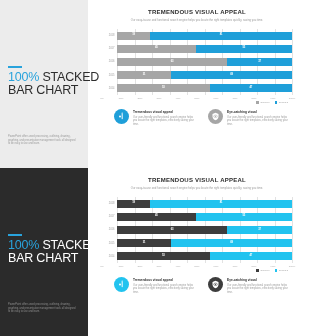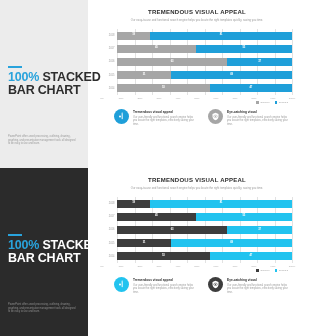--- a/index.html
+++ b/index.html
@@ -21,21 +21,21 @@
   }
   .side.light { background: #ececec; }
   .side.dark  { background: #2b2b2b; }
   .side-inner {
     position: absolute; left: 8px; right: 8px; top: 66px;
   }
   .rule {
     width: 14px; height: 2px; background: #29a3dc; margin-bottom: 3px;
   }
   .title-line {
-    font-weight: bold;
+    font-weight: normal;
     font-size: 12.5px;
     line-height: 13px;
     letter-spacing: -0.2px;
     white-space: nowrap;
   }
   .side.light .title-line { color: #2d2d2d; }
   .side.dark  .title-line { color: #ffffff; }
   .pct { color: #29a3dc; }
   .side-note {
     position: absolute; left: 8px; right: 10px; top: 135px;

